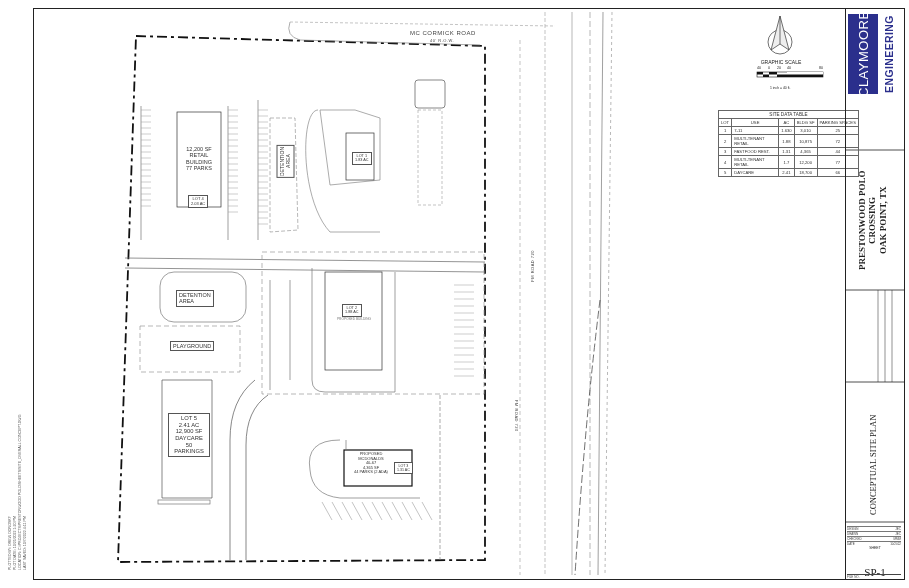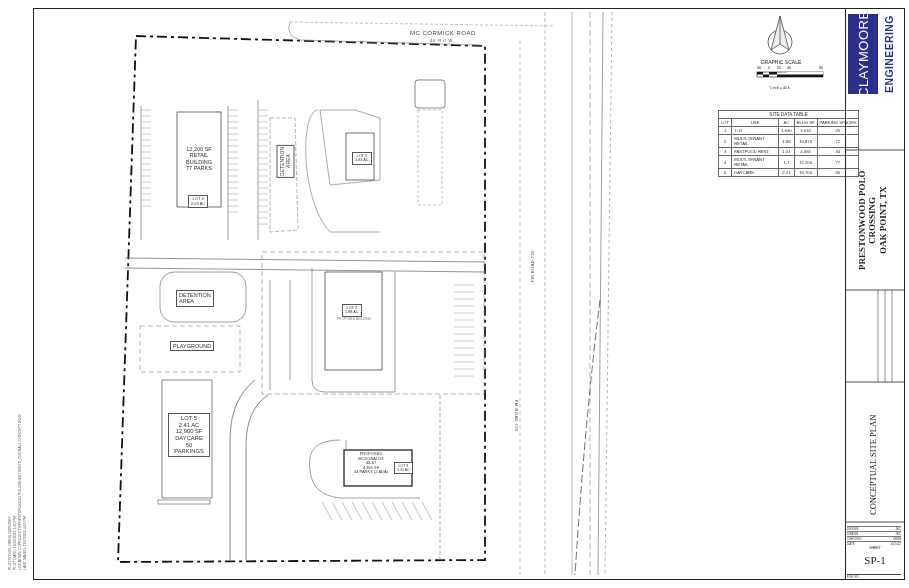--- a/index.html
+++ b/index.html
@@ -10,21 +10,21 @@
   .box{border:0.8px solid #555;padding:1px 2px;background:#fff;}
   .site-table{position:absolute;left:718px;top:110px;border-collapse:collapse;font-size:4.2px;color:#333;}
   .site-table td,.site-table th{border:0.6px solid #666;padding:1px 2px;text-align:center;font-weight:normal;}
   .site-table caption{border:0.6px solid #666;border-bottom:none;font-size:4.6px;padding:1px;}
   .titleblock{position:absolute;left:845px;top:8px;width:60px;height:572px;border-left:1.5px solid #222;box-sizing:border-box;}
   .logo{position:absolute;left:848px;top:14px;width:30px;height:80px;background:#2b2f8c;}
   .logo-text{position:absolute;left:848px;top:14px;width:30px;height:80px;color:#fff;writing-mode:vertical-rl;transform:rotate(180deg);font-size:13px;display:flex;align-items:center;justify-content:center;letter-spacing:0.5px;}
   .eng-text{position:absolute;left:878px;top:14px;width:22px;height:80px;color:#2b2f8c;writing-mode:vertical-rl;transform:rotate(180deg);font-size:10.5px;display:flex;align-items:center;justify-content:center;font-weight:bold;letter-spacing:0.4px;}
   .proj{position:absolute;left:850px;top:160px;width:45px;height:120px;writing-mode:vertical-rl;transform:rotate(180deg);font-family:"Liberation Serif",serif;font-weight:bold;font-size:9px;text-align:center;display:flex;align-items:center;justify-content:center;line-height:1.15;}
   .sheet-title{position:absolute;left:850px;top:390px;width:45px;height:150px;writing-mode:vertical-rl;transform:rotate(180deg);font-family:"Liberation Serif",serif;font-size:8.5px;display:flex;align-items:center;justify-content:center;}
-  .sheet-no{position:absolute;left:850px;top:554px;width:50px;text-align:center;font-family:"Liberation Serif",serif;font-size:11px;}
+  .sheet-no{position:absolute;left:850px;top:566px;width:50px;text-align:center;font-family:"Liberation Serif",serif;font-size:11px;}
   .sheet-lbl{position:absolute;left:850px;top:546px;width:50px;text-align:center;font-size:3.5px;}
   .meta-row{position:absolute;left:847px;width:54px;font-size:3px;border-top:0.5px solid #777;display:flex;justify-content:space-between;color:#444;}
   .side-note{position:absolute;left:8px;top:320px;width:40px;height:250px;writing-mode:vertical-rl;transform:rotate(180deg);font-size:3.6px;color:#555;line-height:1.35;}
   .scale-title{position:absolute;left:757px;top:59px;width:48px;text-align:center;font-size:5px;}
   .scale-ticks{position:absolute;left:757px;top:66px;width:70px;font-size:3.6px;}
   .scale-note{position:absolute;left:770px;top:86px;font-size:3.4px;}
   .road{position:absolute;font-size:6px;letter-spacing:0.5px;color:#444;}
 </style>
 </head>
 <body>

